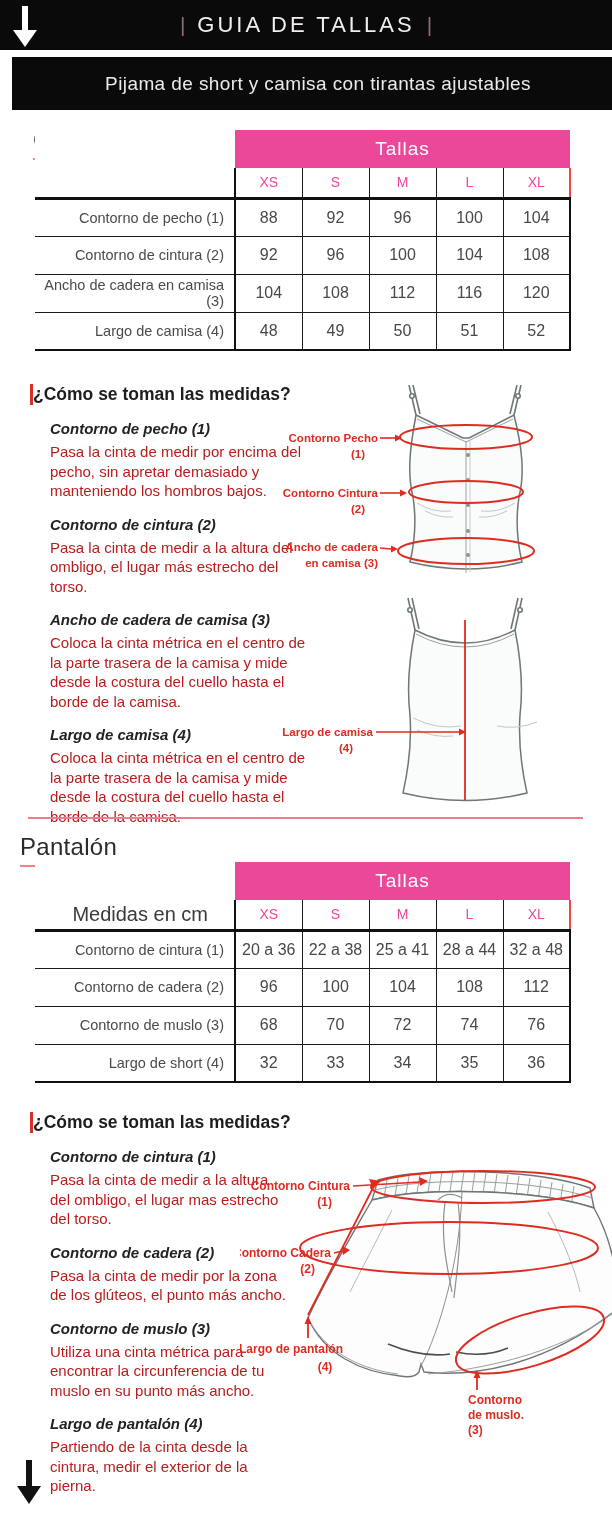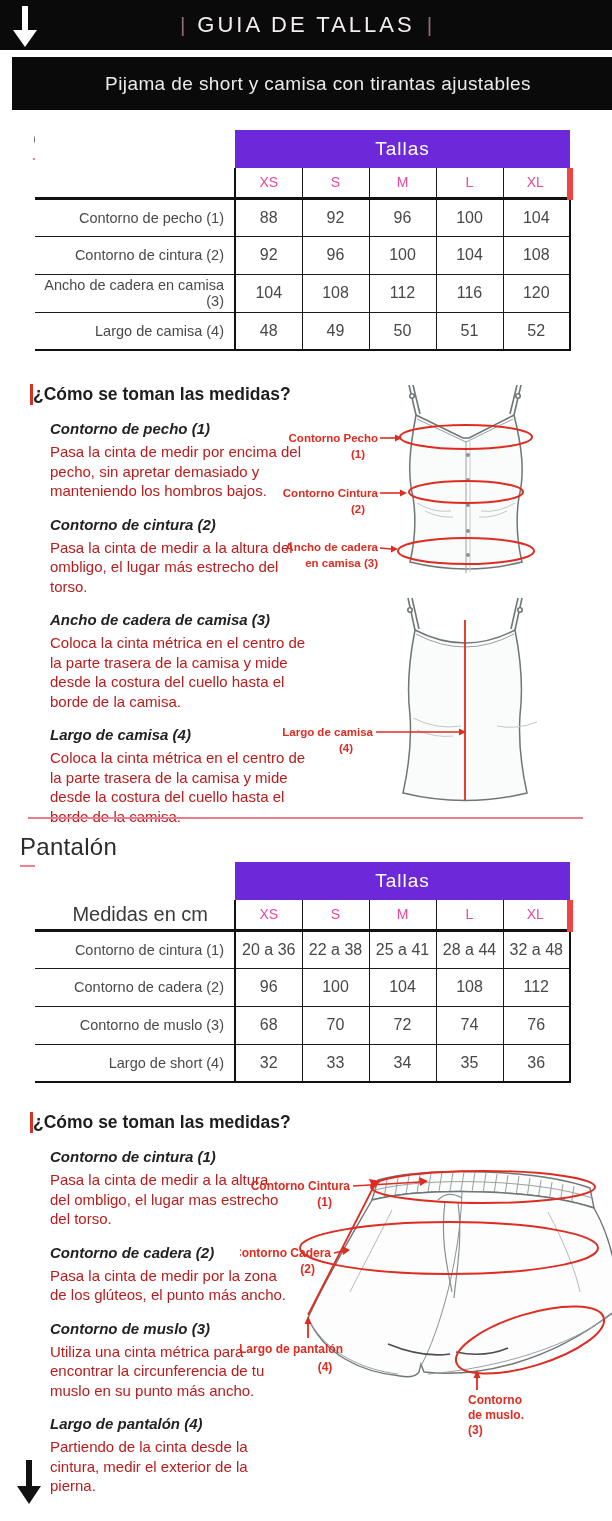--- a/index.html
+++ b/index.html
@@ -19,27 +19,27 @@
 
   
   .section-title { position:absolute; font-size:24px; color:#2b2b2b; font-weight:400; letter-spacing:0.3px; }
   .title-underline { display:block; width:57px; height:2px; background:#f2808f; margin-top:4px; }
 
   
   .size-table { position:absolute; border-collapse:collapse; table-layout:fixed; background:#fff; }
   .size-table col.lbl { width:200px; }
   .size-table col.val { width:67px; }
   .size-table td, .size-table th { font-weight:400; text-align:center; vertical-align:middle; }
-  .size-table .tallas-cell { background:#6d28d9; color:#ffffff; font-size:19px; font-weight:300;
+  .size-table .tallas-cell { background:#ec4899; color:#ffffff; font-size:19px; font-weight:300;
                              letter-spacing:1px; height:38px; }
   .size-table .corner { border:none; background:#fff; }
   .size-table .sizes-row th { font-size:14px; color:#ec4899; height:30px;
                               border-left:1px solid #1a1a1a; border-bottom:3px solid #111; }
   .size-table .sizes-row th:nth-child(2) { border-left:2px solid #111; }
-  .size-table .sizes-row th:last-child { border-right:6px solid #ef4444; }
+  .size-table .sizes-row th:last-child { border-right:2px solid #ef4444; }
   .size-table .sizes-row .corner { border-left:none; border-bottom:3px solid #111; }
   .size-table .corner-label { font-size:20px; color:#3a3a3a; text-align:right; padding-right:26px; font-weight:400; }
   .size-table .data-row td { height:38px; font-size:16px; color:#484848;
                              border:1px solid #1a1a1a; }
   .size-table .data-row .row-label { font-size:14.5px; color:#4a4a4a; text-align:right;
                                      padding-right:10px; border-left:none; border-right:2px solid #111; }
   .size-table .data-row td:last-child { border-right:2px solid #111; }
   .size-table .data-row:last-child td { border-bottom:2px solid #111; }
 
   

